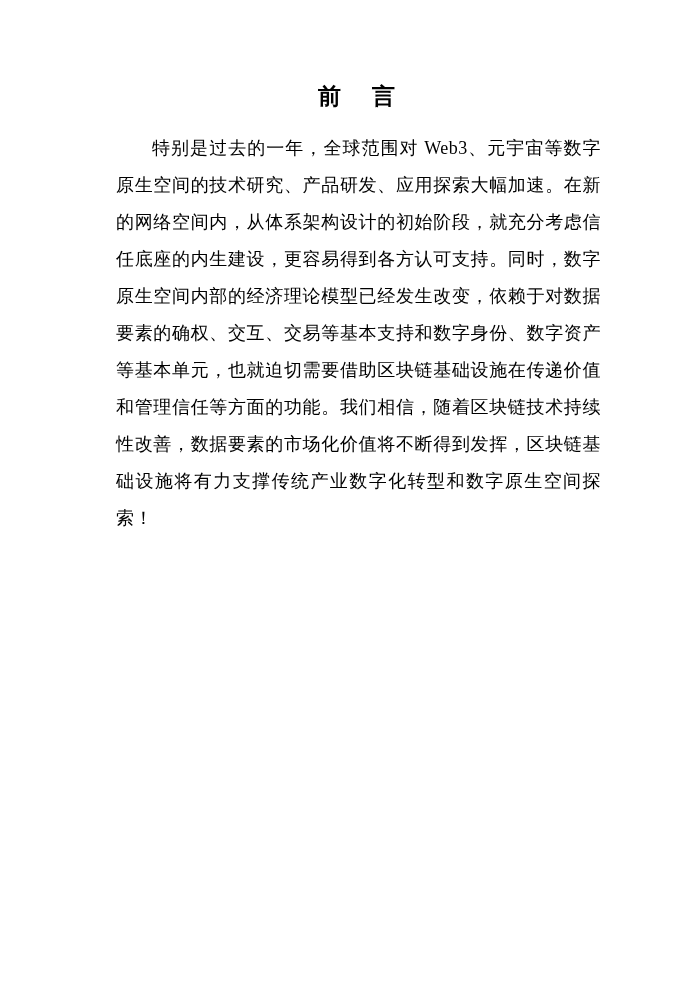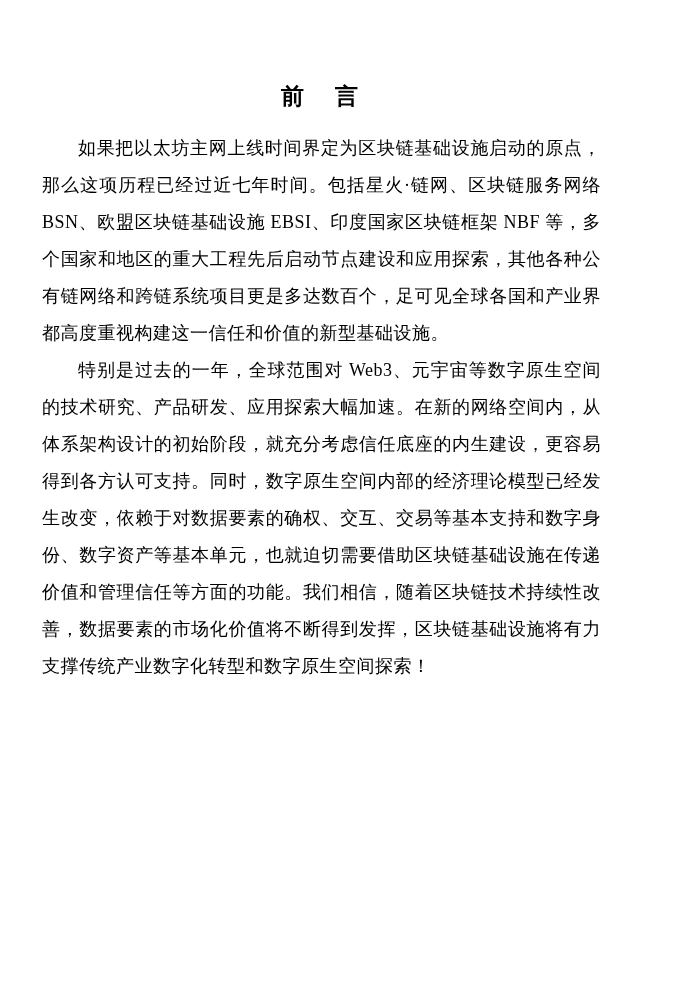--- a/index.html
+++ b/index.html
@@ -15,21 +15,21 @@
     color: #000000;
     overflow: hidden;
   }
   .page {
     position: absolute;
     top: 0;
     left: 0;
     width: 700px;
     height: 990px;
     box-sizing: border-box;
-    padding: 82px 99px 0 42px;
+    padding: 82px 99px 0 116px;
     background: #ffffff;
   }
   .doc-title {
     font-size: 23px;
     font-weight: bold;
     text-align: center;
     letter-spacing: 4px;
     margin: 0 0 18px 0;
     line-height: 30px;
   }
@@ -42,15 +42,14 @@
     margin: 0;
     word-break: break-all;
     letter-spacing: 0.5px;
   }
 </style>
 </head>
 <body>
 
 <div class="page">
   <h1 class="doc-title">前　言</h1>
-  <p class="doc-paragraph">如果把以太坊主网上线时间界定为区块链基础设施启动的原点，那么这项历程已经过近七年时间。包括星火·链网、区块链服务网络 BSN、欧盟区块链基础设施 EBSI、印度国家区块链框架 NBF 等，多个国家和地区的重大工程先后启动节点建设和应用探索，其他各种公有链网络和跨链系统项目更是多达数百个，足可见全球各国和产业界都高度重视构建这一信任和价值的新型基础设施。</p>
   <p class="doc-paragraph">特别是过去的一年，全球范围对 Web3、元宇宙等数字原生空间的技术研究、产品研发、应用探索大幅加速。在新的网络空间内，从体系架构设计的初始阶段，就充分考虑信任底座的内生建设，更容易得到各方认可支持。同时，数字原生空间内部的经济理论模型已经发生改变，依赖于对数据要素的确权、交互、交易等基本支持和数字身份、数字资产等基本单元，也就迫切需要借助区块链基础设施在传递价值和管理信任等方面的功能。我们相信，随着区块链技术持续性改善，数据要素的市场化价值将不断得到发挥，区块链基础设施将有力支撑传统产业数字化转型和数字原生空间探索！</p>
 </div>
 
 </body></html>

